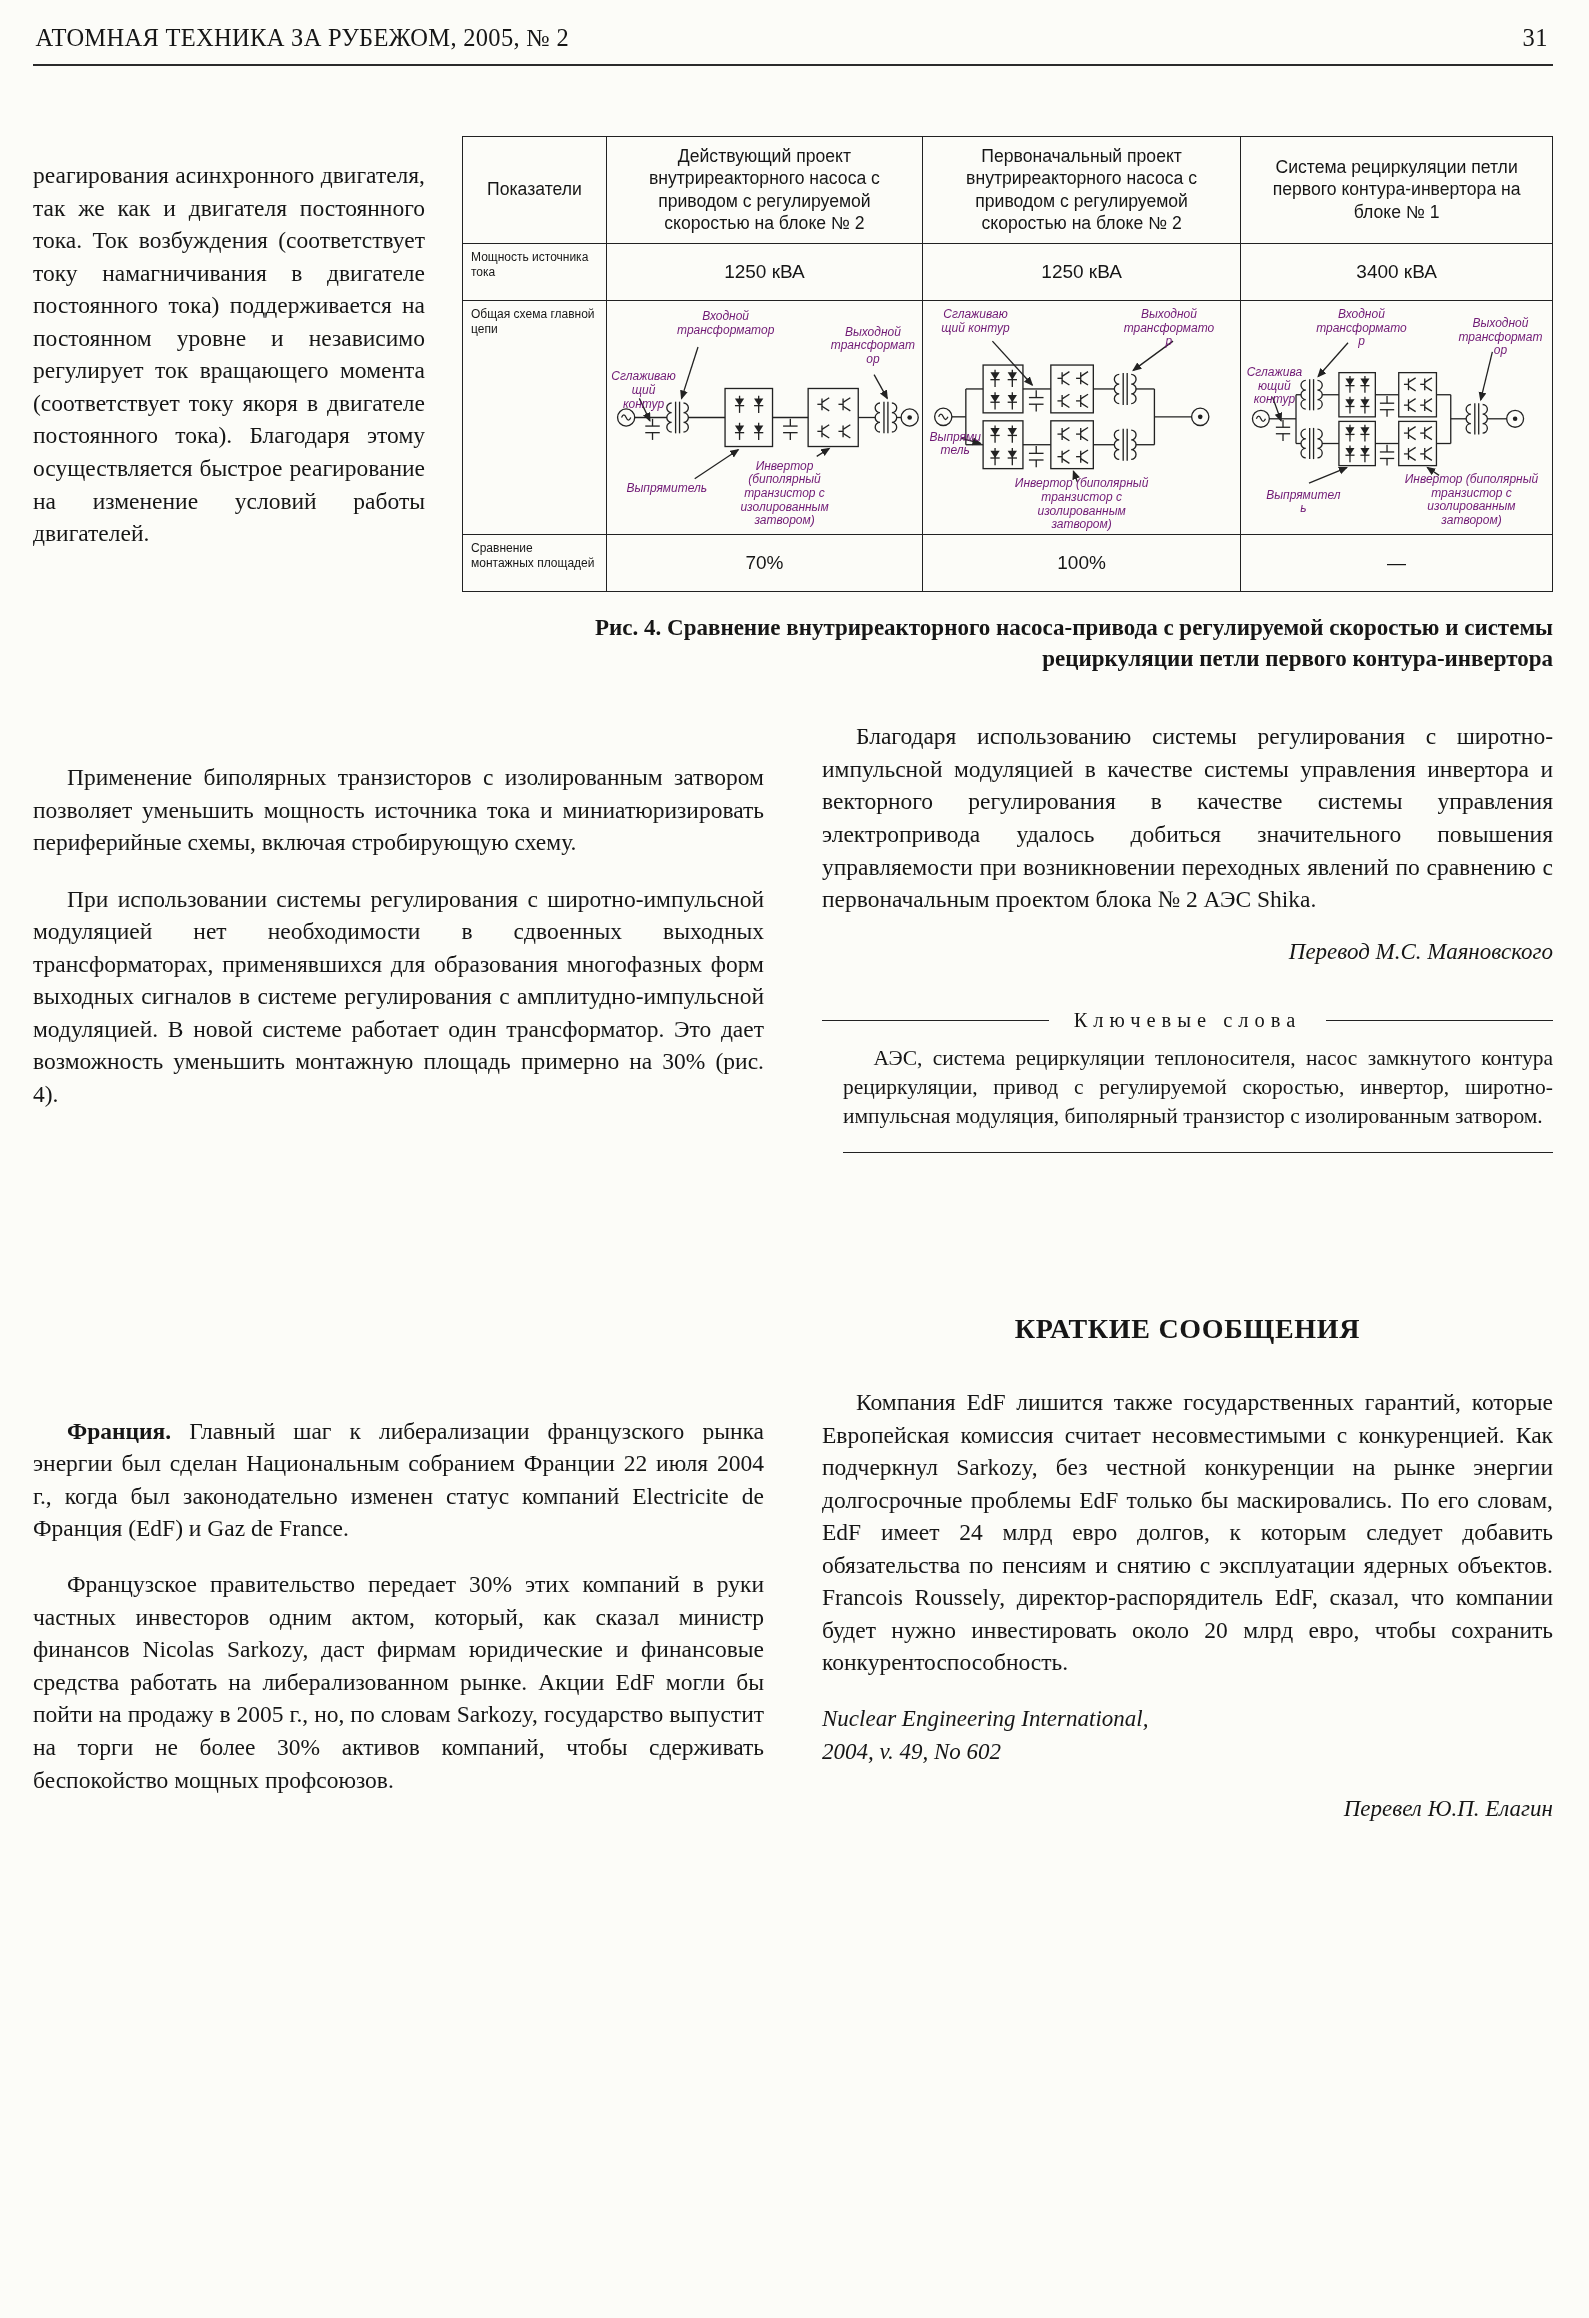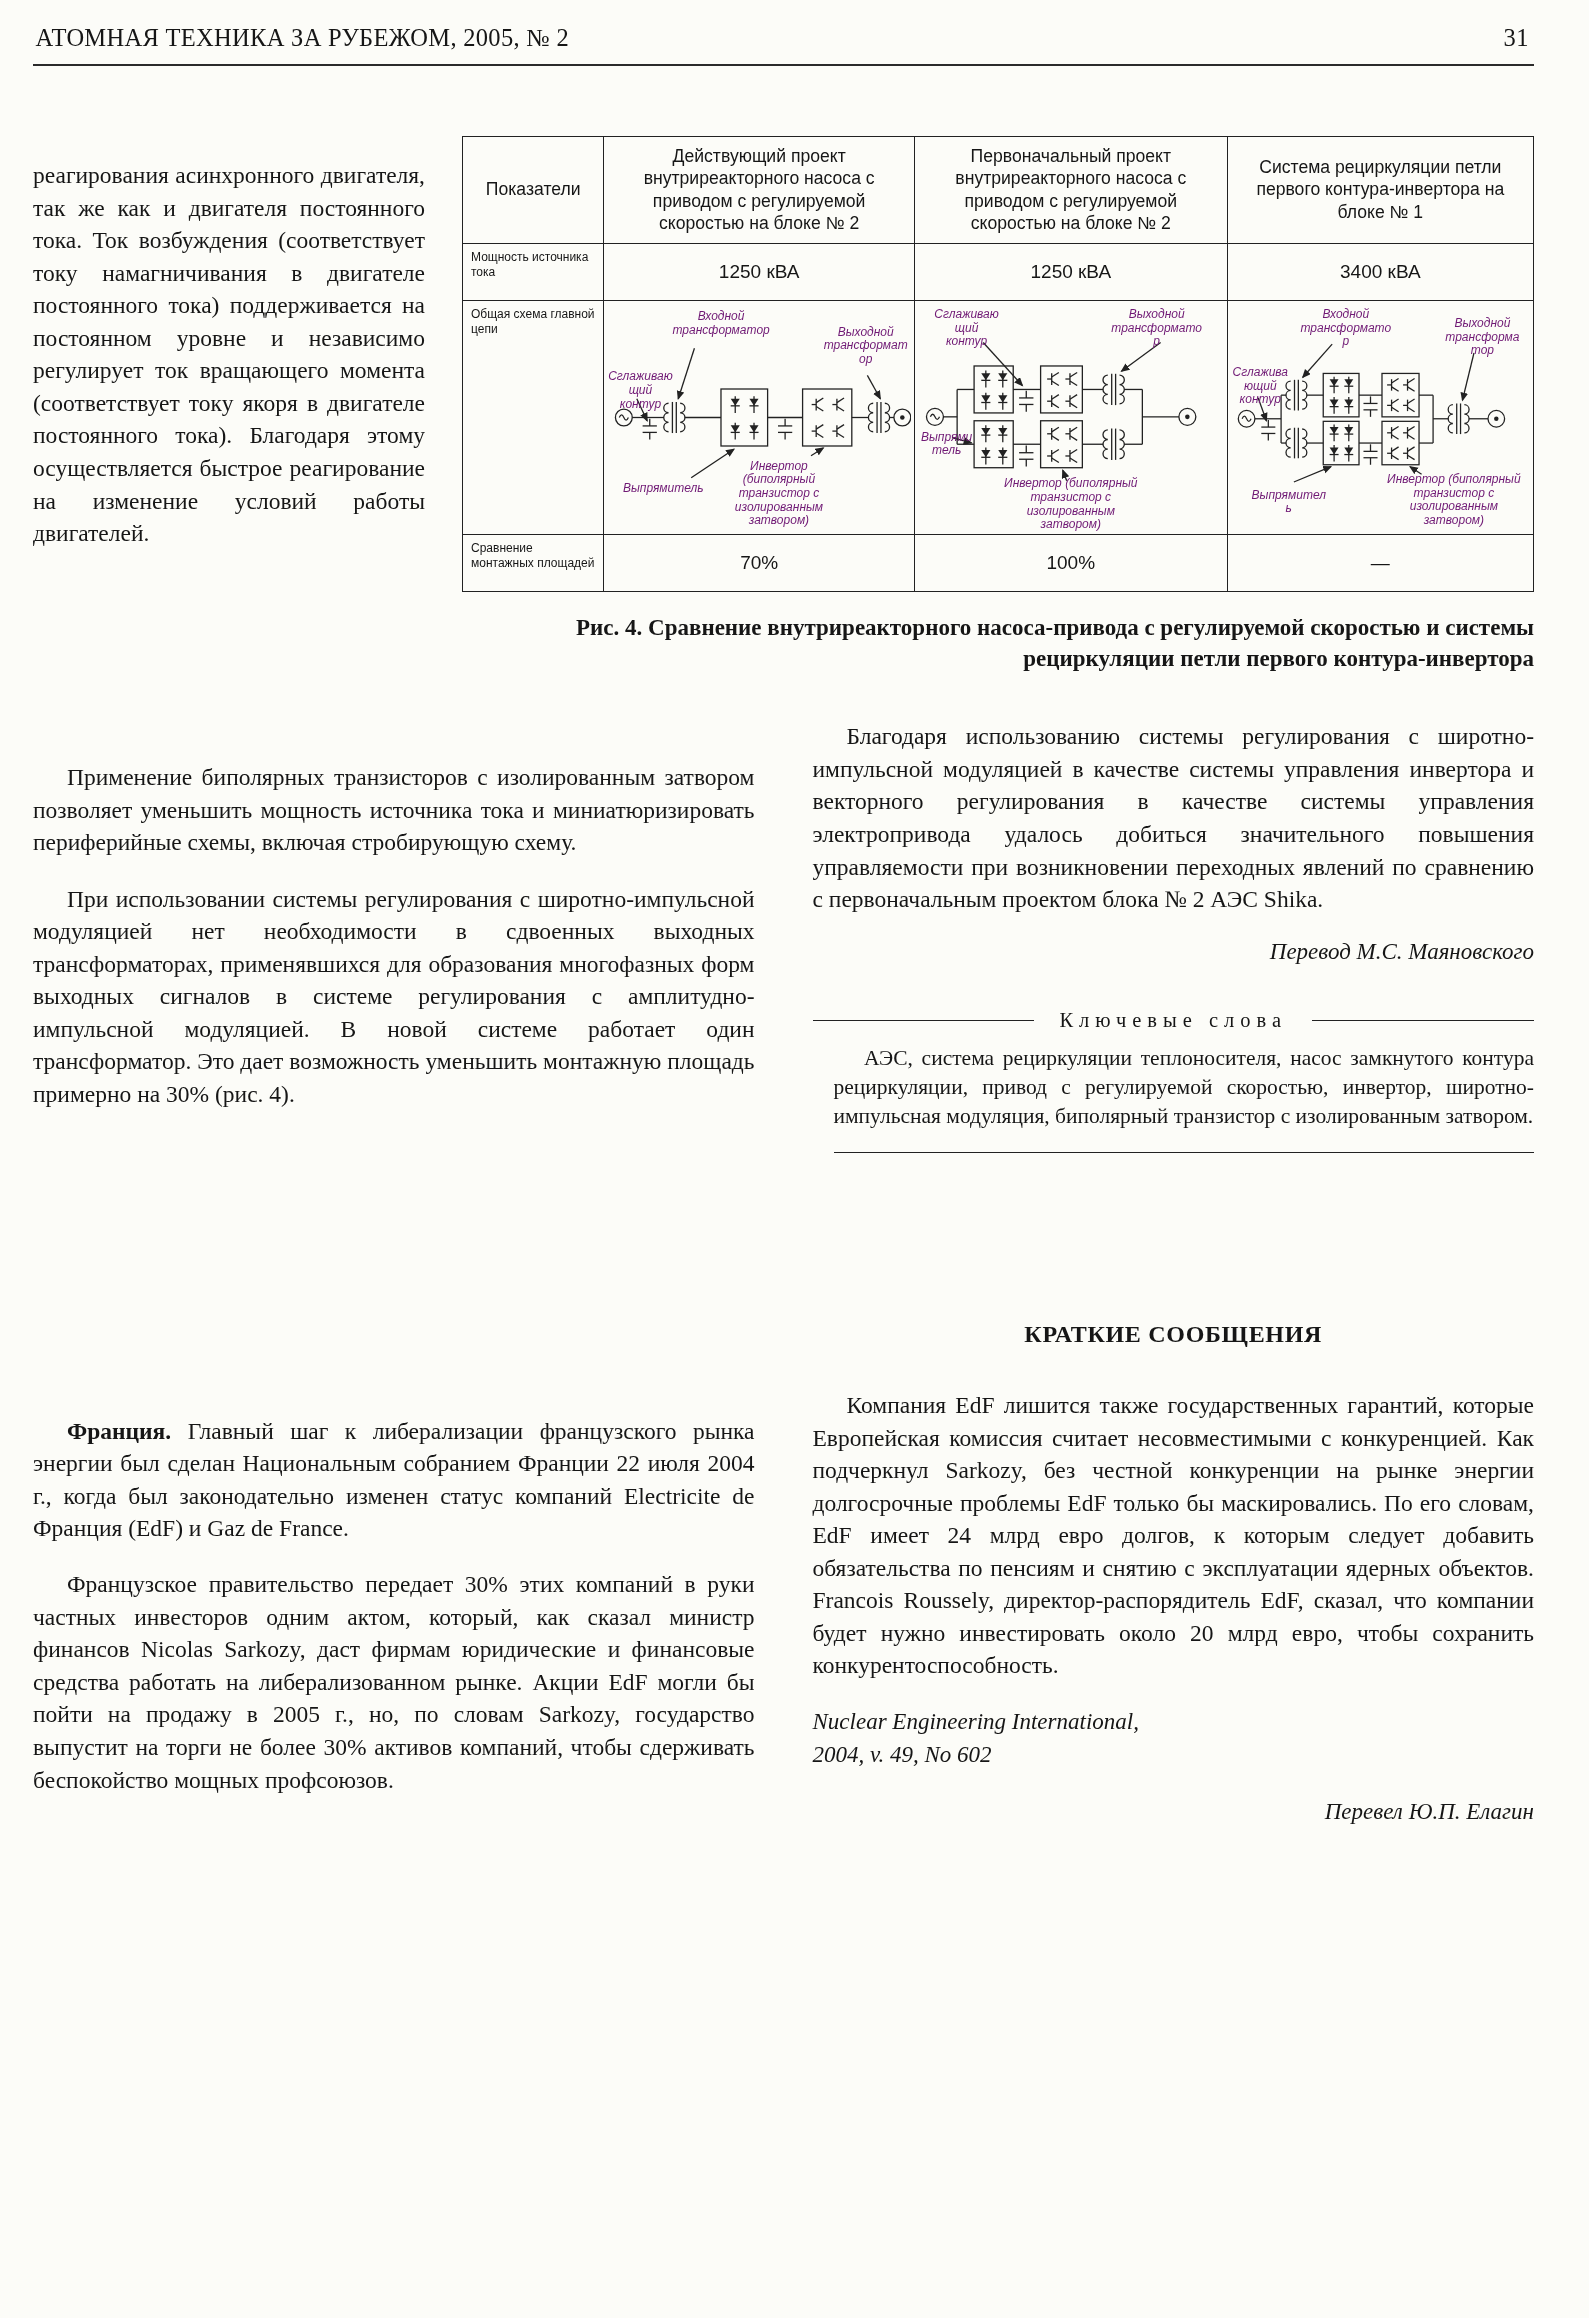--- a/index.html
+++ b/index.html
@@ -1,21 +1,21 @@
 <!DOCTYPE html>
 <html lang="ru" style="font-size:10.6px"><head>
 <meta charset="utf-8">
 <style>
   html,body{margin:0;padding:0;}
   body{
     width:1589px;height:2319px;position:relative;overflow:hidden;
     background:#fcfcf8;color:#161616;
     font-family:"Liberation Serif",serif;
   }
-  .page{padding:17px 55px 0 33px;}
+  .page{padding:17px 36px 0 33px;}
 
   .page-header{
     display:flex;justify-content:space-between;align-items:baseline;
     font-size:24.5px;letter-spacing:0.3px;
     padding:6.6px 5.3px 12px 2.6px;border-bottom:2px solid #2b2b2b;
   }
 
   .top-section{display:flex;gap:37px;margin-top:70px;}
   .col-narrow{flex:0 0 392px;}
   .figure-area{flex:1;min-width:0;}
@@ -55,22 +55,22 @@
   .kw-title{font-size:20.5px;letter-spacing:6px;white-space:nowrap;}
   .kw-body{
     margin-top:12px;font-size:21.5px;line-height:1.34;text-align:justify;
     text-indent:30.5px;padding-bottom:21px;border-bottom:1.7px solid #222;margin-left:21px;
   }
 
   .bottom-section{display:flex;gap:58px;margin-top:139px;}
   .bottom-section .col{flex:1;min-width:0;}
   .bottom-left{padding-top:78px;}
   .section-title{
-    font-size:24px;font-weight:bold;text-align:center;letter-spacing:0.7px;
-    margin:8px 0 41px 0;
+    font-size:28px;font-weight:bold;text-align:center;letter-spacing:0.7px;
+    margin:0 0 41px 0;
   }
   .bold-run{font-weight:bold;}
   .source{margin-top:24px;text-align:left;font-style:italic;font-size:23px;line-height:1.42;}
   .translator2{margin-top:28px;text-align:right;font-style:italic;font-size:23px;}
 </style>
 </head>
 <body>
 
 <svg width="0" height="0" style="position:absolute">
   <defs>

